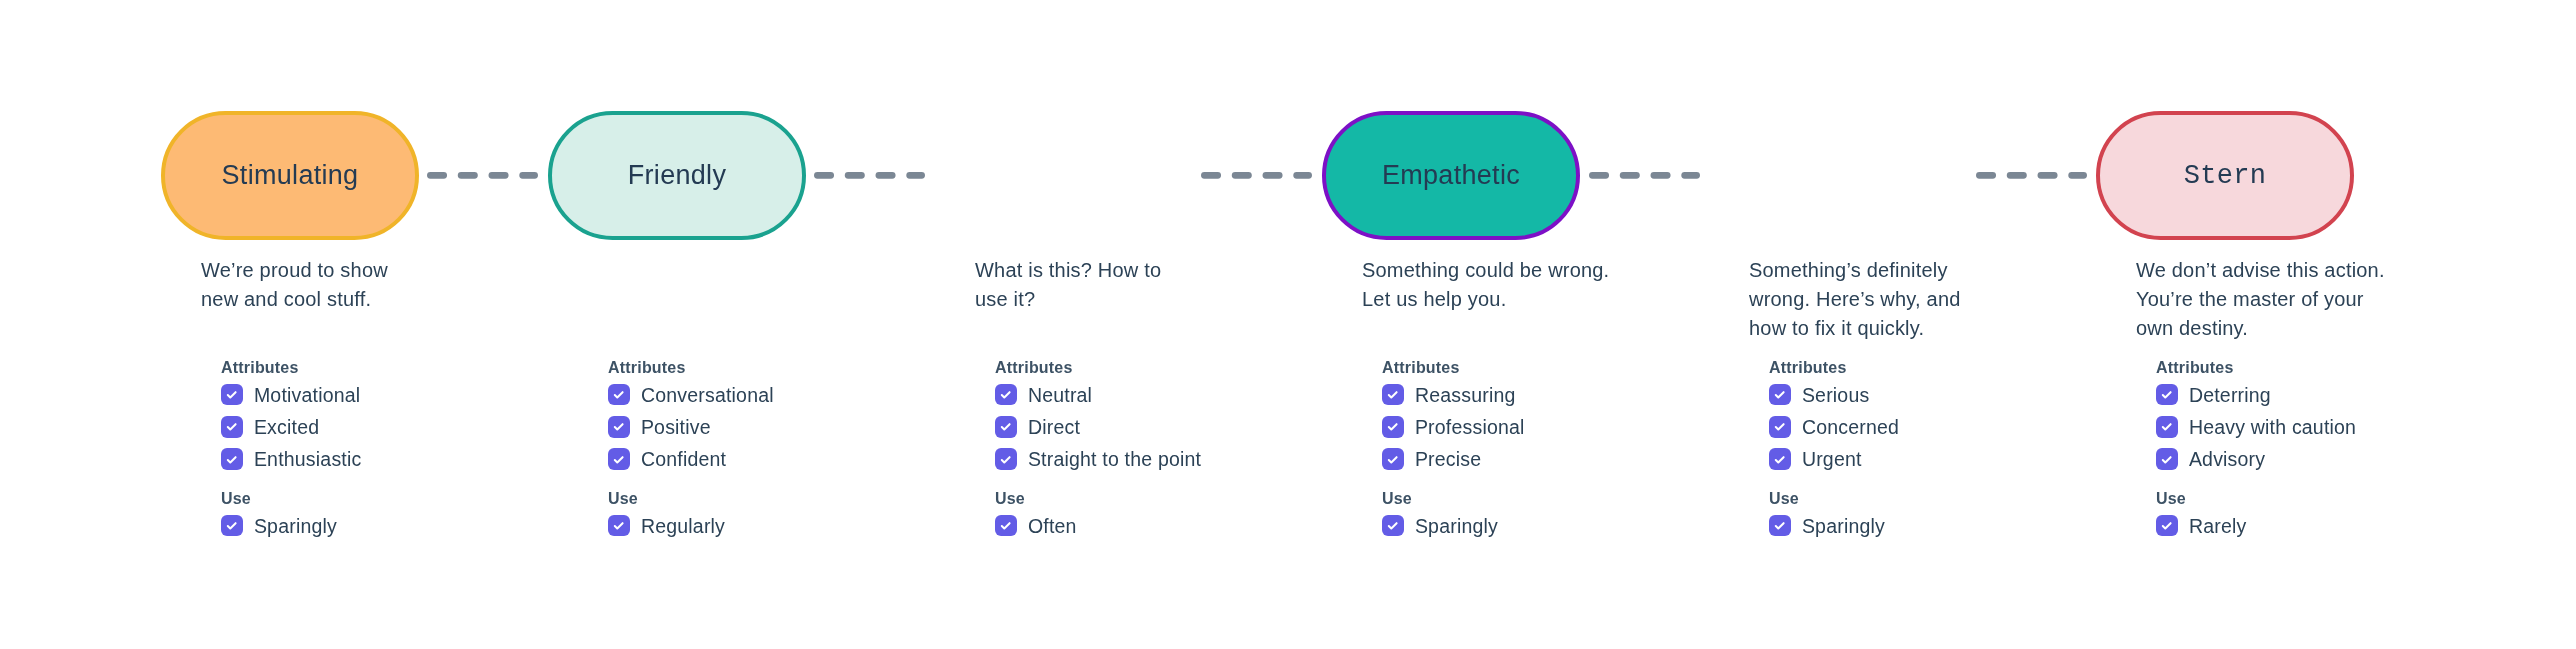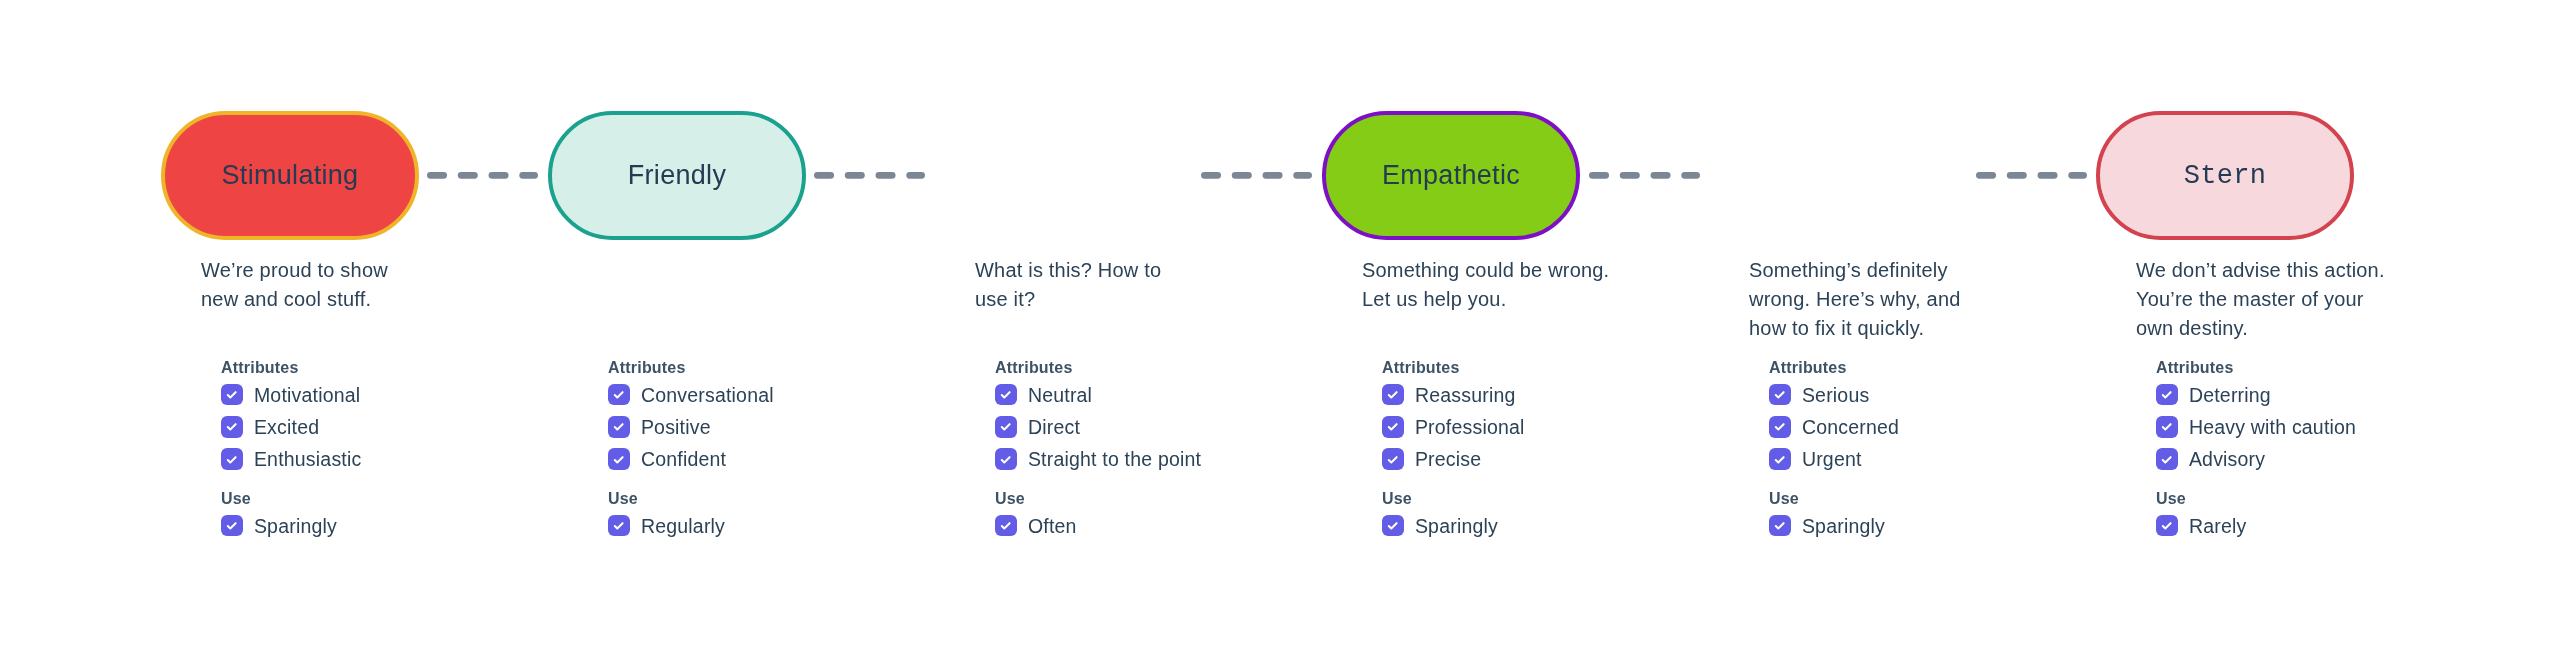--- a/index.html
+++ b/index.html
@@ -119,21 +119,21 @@
       <line x1="5" y1="5" x2="161" y2="5" stroke="var(--connector)" stroke-width="10" stroke-linecap="round" stroke-dasharray="20 26"></line>
     </svg>
   <svg class="connector" style="left:1589px" width="111" height="6.7" viewBox="0 0 166 10">
       <line x1="5" y1="5" x2="161" y2="5" stroke="var(--connector)" stroke-width="10" stroke-linecap="round" stroke-dasharray="20 26"></line>
     </svg>
   <svg class="connector" style="left:1976px" width="111" height="6.7" viewBox="0 0 166 10">
       <line x1="5" y1="5" x2="161" y2="5" stroke="var(--connector)" stroke-width="10" stroke-linecap="round" stroke-dasharray="20 26"></line>
     </svg>
 
   <section class="column" style="left:161px">
-    <div class="pill" style="background-color: #ef4444; border-color: rgb(240, 180, 41);">
+    <div class="pill" style="background-color: #fdba74; border-color: rgb(240, 180, 41);">
       <span class="pill-label">Stimulating</span>
     </div>
     <p class="desc">We’re proud to show
 new and cool stuff.</p>
     <div class="details">
       <h3 class="group-header">Attributes</h3>
       <div class="check-row">
         <span class="checkbox">
             <svg width="13.4" height="13.4" viewBox="0 0 24 24">
               <path d="M5 12.5l4.5 4.5L19 7.5" stroke="#fff" stroke-width="3.6" fill="none" stroke-linecap="round" stroke-linejoin="round"></path>
@@ -246,21 +246,21 @@
             <svg width="13.4" height="13.4" viewBox="0 0 24 24">
               <path d="M5 12.5l4.5 4.5L19 7.5" stroke="#fff" stroke-width="3.6" fill="none" stroke-linecap="round" stroke-linejoin="round"></path>
             </svg>
           </span>
         <span class="check-label">Often</span>
       </div>
     </div>
   </section>
 
   <section class="column" style="left:1322px">
-    <div class="pill" style="background-color: #84cc16; border-color: rgb(125, 16, 198);">
+    <div class="pill" style="background-color: #14b8a6; border-color: rgb(125, 16, 198);">
       <span class="pill-label">Empathetic</span>
     </div>
     <p class="desc">Something could be wrong.
 Let us help you.</p>
     <div class="details">
       <h3 class="group-header">Attributes</h3>
       <div class="check-row">
         <span class="checkbox">
             <svg width="13.4" height="13.4" viewBox="0 0 24 24">
               <path d="M5 12.5l4.5 4.5L19 7.5" stroke="#fff" stroke-width="3.6" fill="none" stroke-linecap="round" stroke-linejoin="round"></path>

